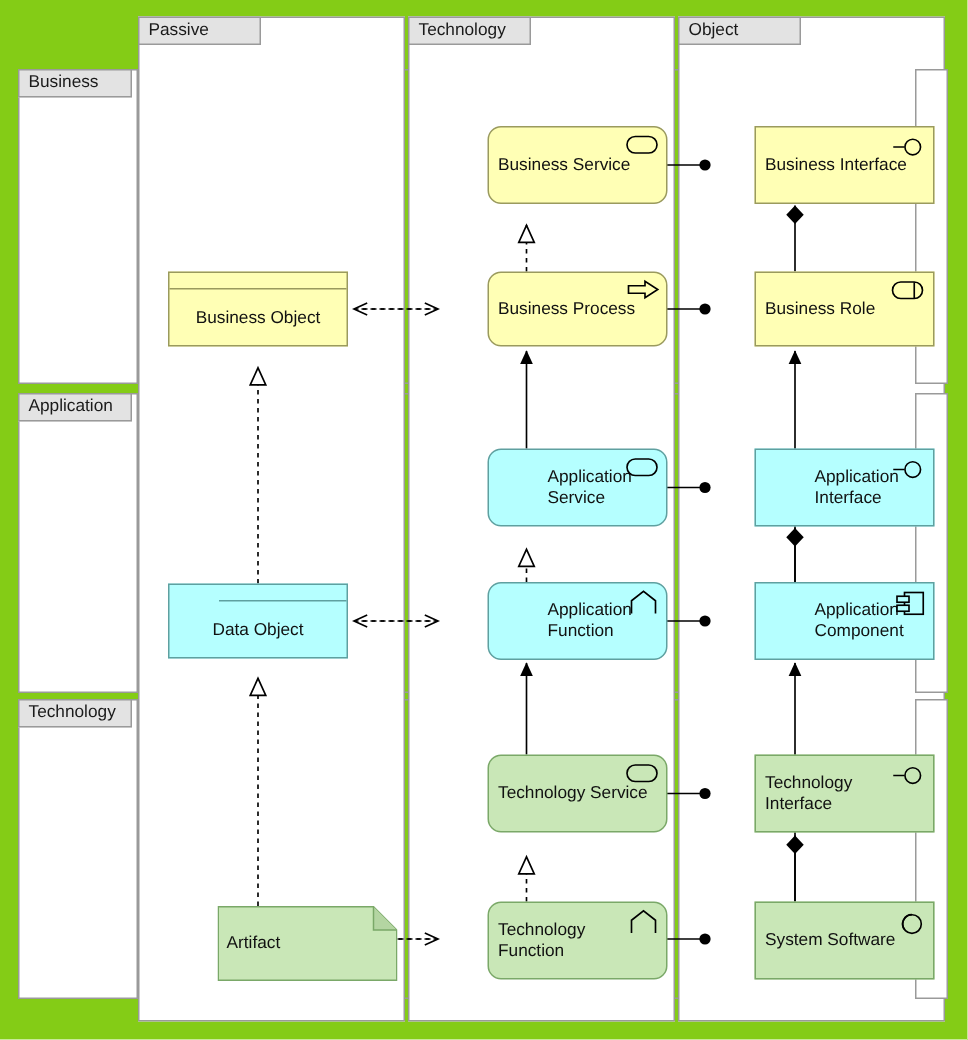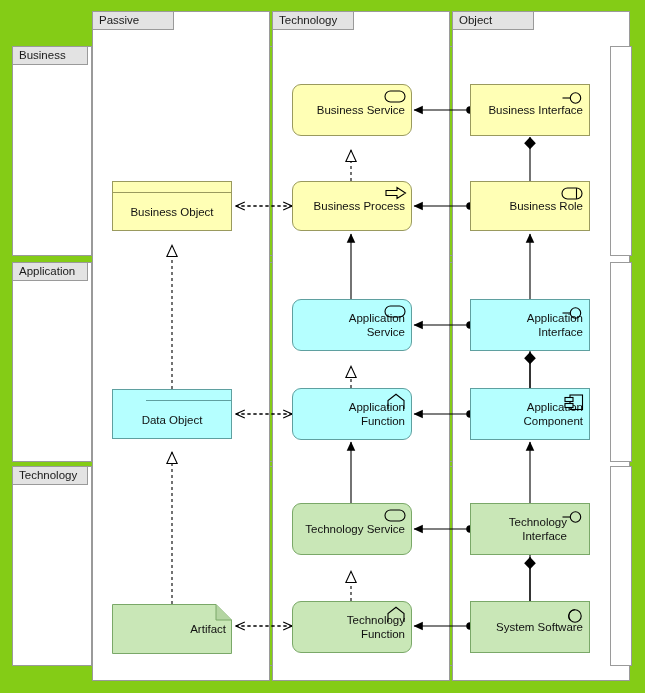--- a/index.html
+++ b/index.html
@@ -6,22 +6,22 @@
   body{font-family:"Liberation Sans", sans-serif;}
   #canvas{position:relative;width:645px;height:693px;overflow:hidden;background:#84cc16;}
 
   
   .frame{position:absolute;box-sizing:border-box;border:1px solid #9a9a9a;background:transparent;}
   .tab{position:absolute;box-sizing:border-box;border:1px solid #9a9a9a;background:#e3e3e3;
        font-size:11.5px;color:#1a1a1a;line-height:17px;padding-left:6px;white-space:nowrap;}
 
   
   .node{position:absolute;box-sizing:border-box;border:1px solid #8f8f5a;
-        display:flex;align-items:center;justify-content:center;text-align:right;
-        font-size:11.5px;color:#111;line-height:14px;}
+        display:flex;align-items:center;justify-content:center;text-align:left;
+        font-size:11.5px;color:#111;line-height:14px;margin-left:33px;}
   .node span{display:block;width:100%;padding:0 6px;box-sizing:border-box;}
   .rounded{border-radius:9px;}
   .yellow{background:#ffffb5;border-color:#9a9a5e;}
   .cyan{background:#b5ffff;border-color:#5fa0a0;padding-left:33px;}
   .green{background:#c9e7b7;border-color:#7aa868;}
 
   
   .objbox{position:absolute;box-sizing:border-box;border:1px solid #9a9a5e;}
   .objbox .hdr{height:11px;box-sizing:border-box;border-bottom:1px solid inherit;}
   .objbox .body{position:absolute;left:0;right:0;top:11px;bottom:0;display:flex;

